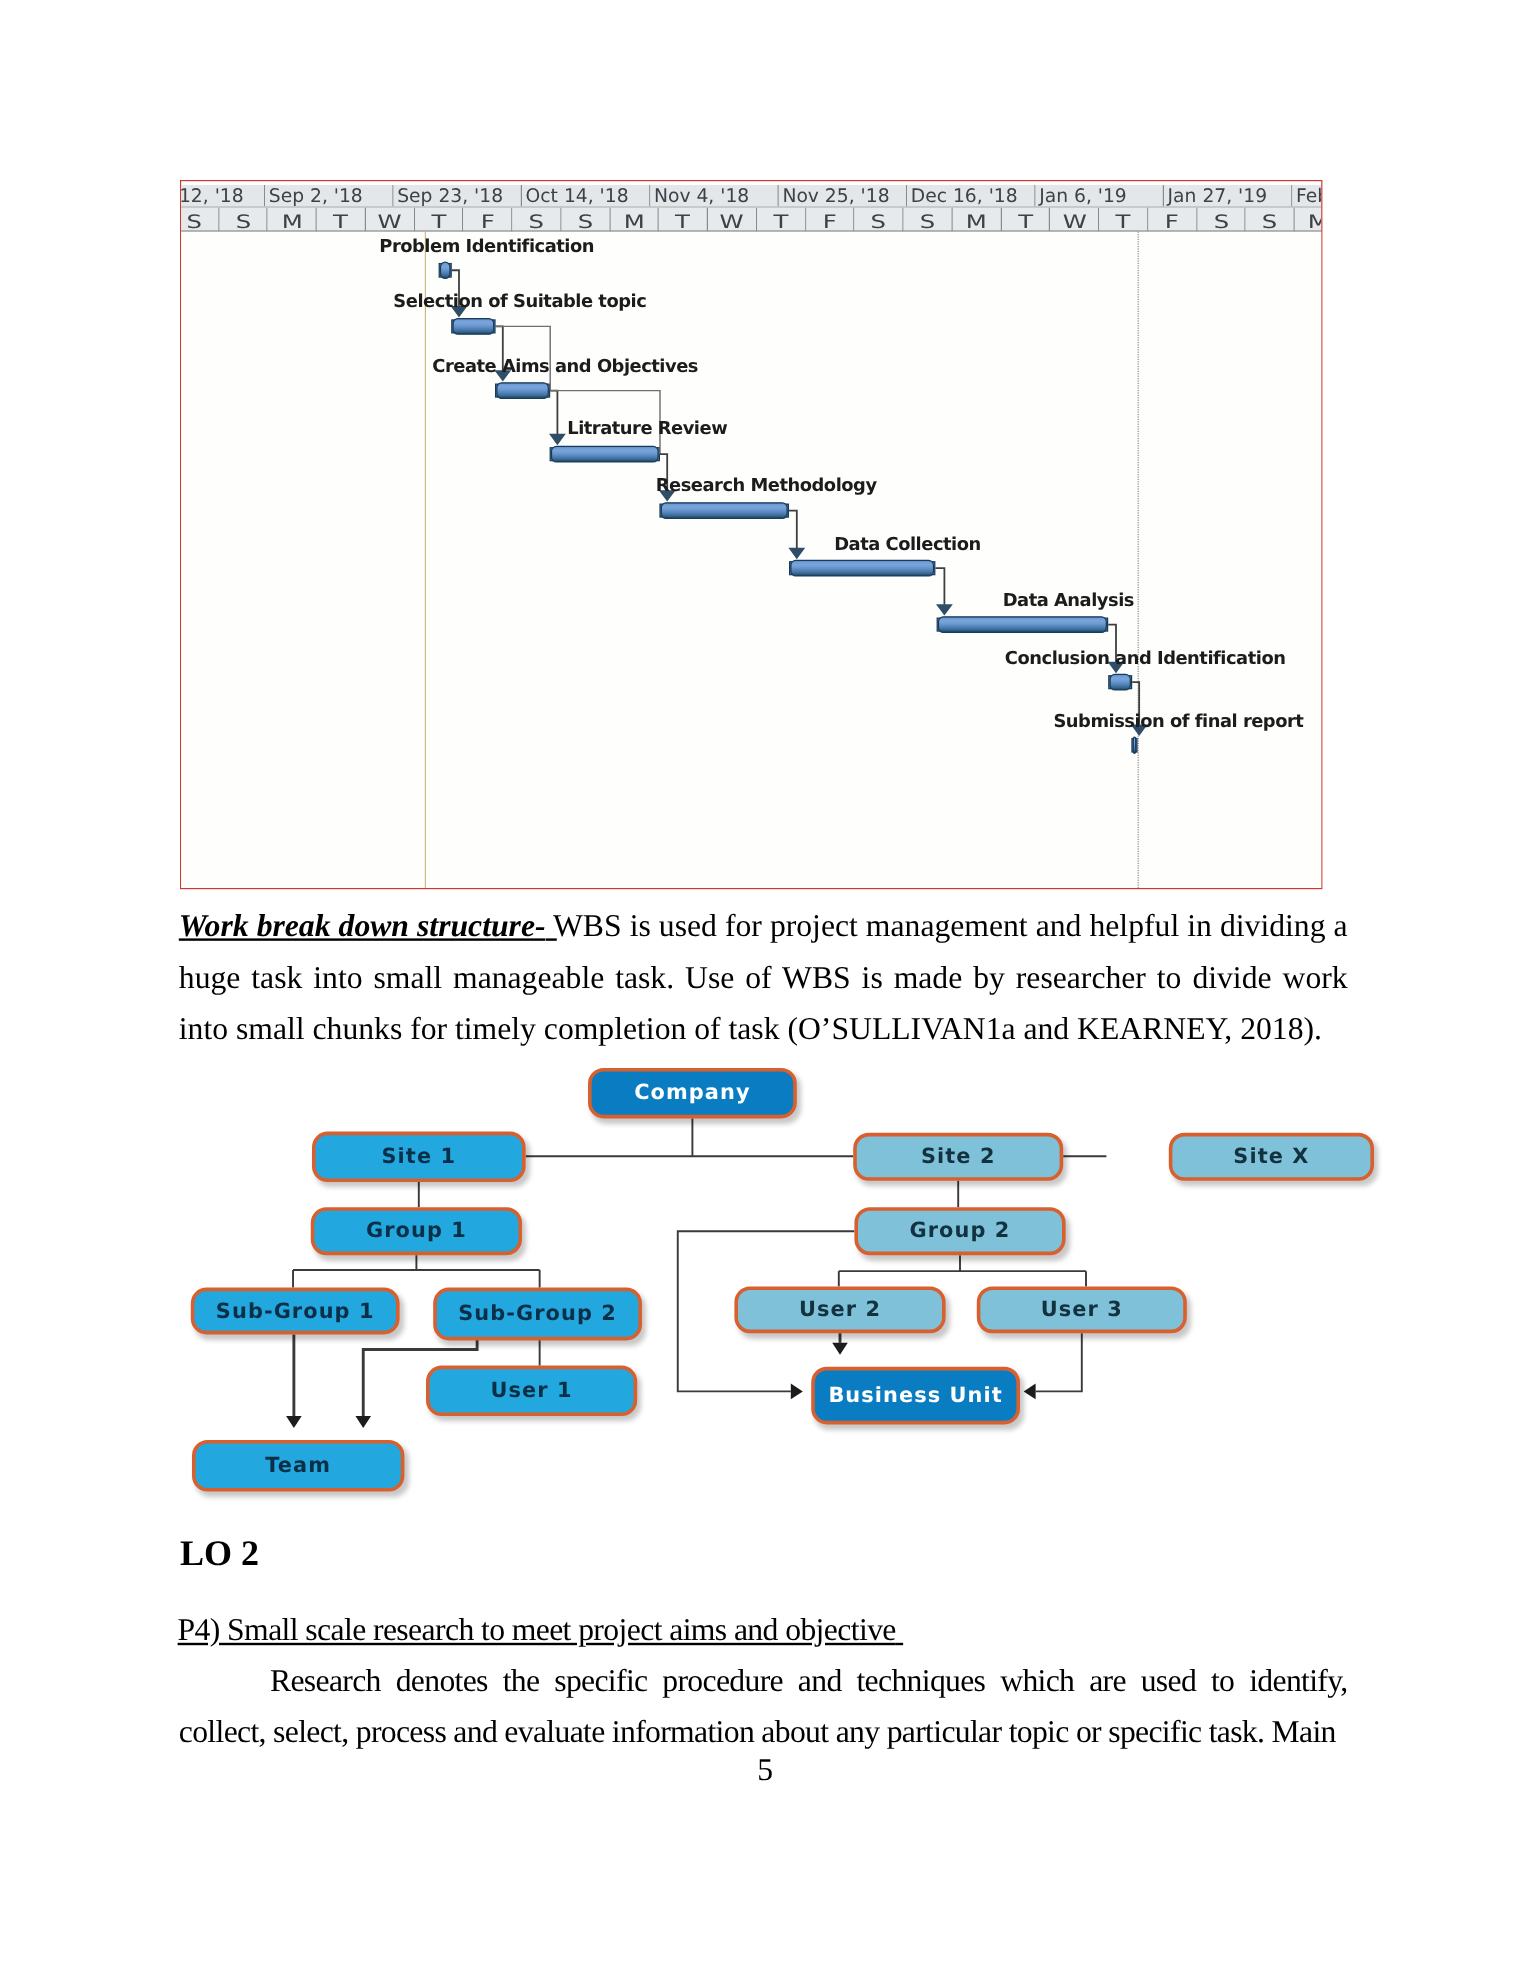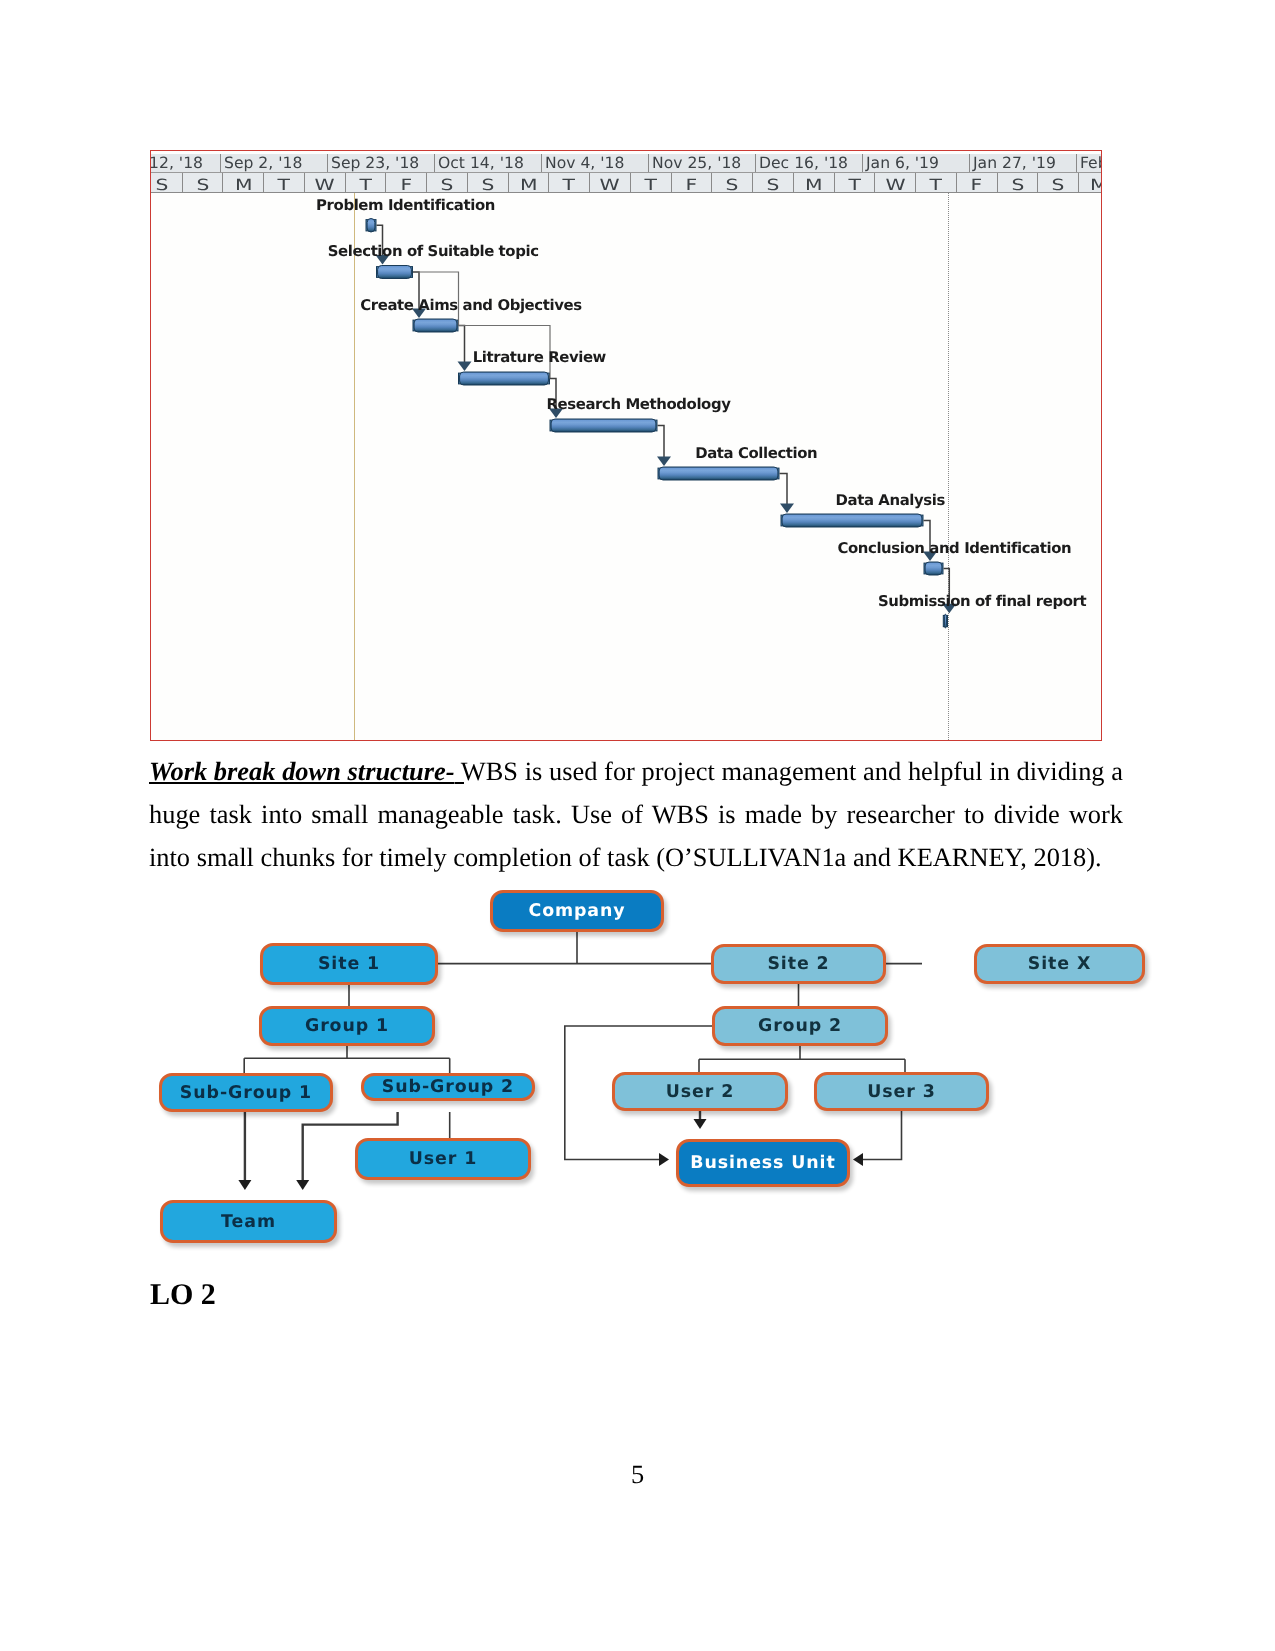--- a/index.html
+++ b/index.html
@@ -172,20 +172,22 @@
 <div class="tlabel" style="left:321.3px;top:295.6px">Create Aims and Objectives</div>
 <div class="tlabel" style="left:433.7px;top:348.4px">Litrature Review</div>
 <div class="tlabel" style="left:507.5px;top:395.4px">Research Methodology</div>
 <div class="tlabel" style="left:656.2px;top:443.5px">Data Collection</div>
 <div class="tlabel" style="left:796.6px;top:491.2px">Data Analysis</div>
 <div class="tlabel" style="left:798.4px;top:538.9px">Conclusion and Identification</div>
 <div class="tlabel" style="left:838.9px;top:591.7px">Submission of final report</div>
 <div class="para" style="left:149px;top:749.5px;width:974px;text-indent:0"><b class="lead"><span>Work break down structure-</span></b> <span>WBS is used for project management and helpful in dividing a huge task into small manageable task. Use of WBS is made by researcher to divide work into small chunks for timely completion of task (O’SULLIVAN1a and KEARNEY, 2018).</span></div>
 <div class="lead-underline-ext"></div>
 <div class="h-lo" style="left:150px;top:1278px">LO 2</div>
+<div class="h-p4" style="left:148px;top:1341px;letter-spacing:-0.5px"><span>P4) Small scale research to meet project aims and objective</span>&nbsp;</div>
+<div class="para" style="left:149px;top:1378.5px;width:974px;text-indent:76px;letter-spacing:-0.55px">Research denotes the specific procedure and techniques which are used to identify, collect, select, process and evaluate information about any particular topic or specific task. Main</div>
 <div class="pagenum" style="left:631px;top:1459px">5</div>
 <svg class="overlay" width="1275" height="1651">
 <path d="M577.0,932.0 L577.0,963.6" fill="none" stroke="#3a3a3a" stroke-width="1.6"></path>
 <path d="M438.0,963.6 L711.0,963.6" fill="none" stroke="#3a3a3a" stroke-width="1.6"></path>
 <path d="M886.0,963.6 L922.0,963.6" fill="none" stroke="#3a3a3a" stroke-width="1.6"></path>
 <path d="M349.0,985.0 L349.0,1006.0" fill="none" stroke="#3a3a3a" stroke-width="1.6"></path>
 <path d="M798.5,984.0 L798.5,1006.0" fill="none" stroke="#3a3a3a" stroke-width="1.6"></path>
 <path d="M347.0,1046.0 L347.0,1058.3" fill="none" stroke="#3a3a3a" stroke-width="1.6"></path>
 <path d="M244.2,1058.3 L449.7,1058.3" fill="none" stroke="#3a3a3a" stroke-width="1.6"></path>
 <path d="M244.2,1058.3 L244.2,1073.0" fill="none" stroke="#3a3a3a" stroke-width="1.6"></path>
@@ -206,19 +208,19 @@
 <path d="M901.5,1111.0 L901.5,1159.5 L863.0,1159.5" fill="none" stroke="#3a3a3a" stroke-width="1.6"></path>
 <path d="M863.0,1153.0 L863.0,1166.0 L853.0,1159.5 Z" fill="#1c1c1c"></path>
 </svg>
 <div class="node deep" style="left:490px;top:890px;width:174px;height:42px">Company</div>
 <div class="node dark" style="left:260px;top:943px;width:178px;height:42px">Site 1</div>
 <div class="node light" style="left:711px;top:944px;width:175px;height:40px">Site 2</div>
 <div class="node light" style="left:974px;top:944px;width:171px;height:40px">Site X</div>
 <div class="node dark" style="left:259px;top:1006px;width:176px;height:40px">Group 1</div>
 <div class="node light" style="left:712px;top:1006px;width:176px;height:40px">Group 2</div>
 <div class="node dark" style="left:159px;top:1073px;width:174px;height:39px">Sub-Group 1</div>
-<div class="node dark" style="left:361px;top:1073px;width:174px;height:28px">Sub-Group 2</div>
+<div class="node dark" style="left:361px;top:1073px;width:174px;height:44px">Sub-Group 2</div>
 <div class="node light" style="left:612px;top:1072px;width:176px;height:39px">User 2</div>
 <div class="node light" style="left:814px;top:1072px;width:175px;height:39px">User 3</div>
 <div class="node dark" style="left:355px;top:1138px;width:176px;height:42px">User 1</div>
 <div class="node deep" style="left:676px;top:1139px;width:174px;height:48px">Business Unit</div>
 <div class="node dark" style="left:160px;top:1200px;width:177px;height:43px">Team</div>
 </div>
 
 </body></html>

